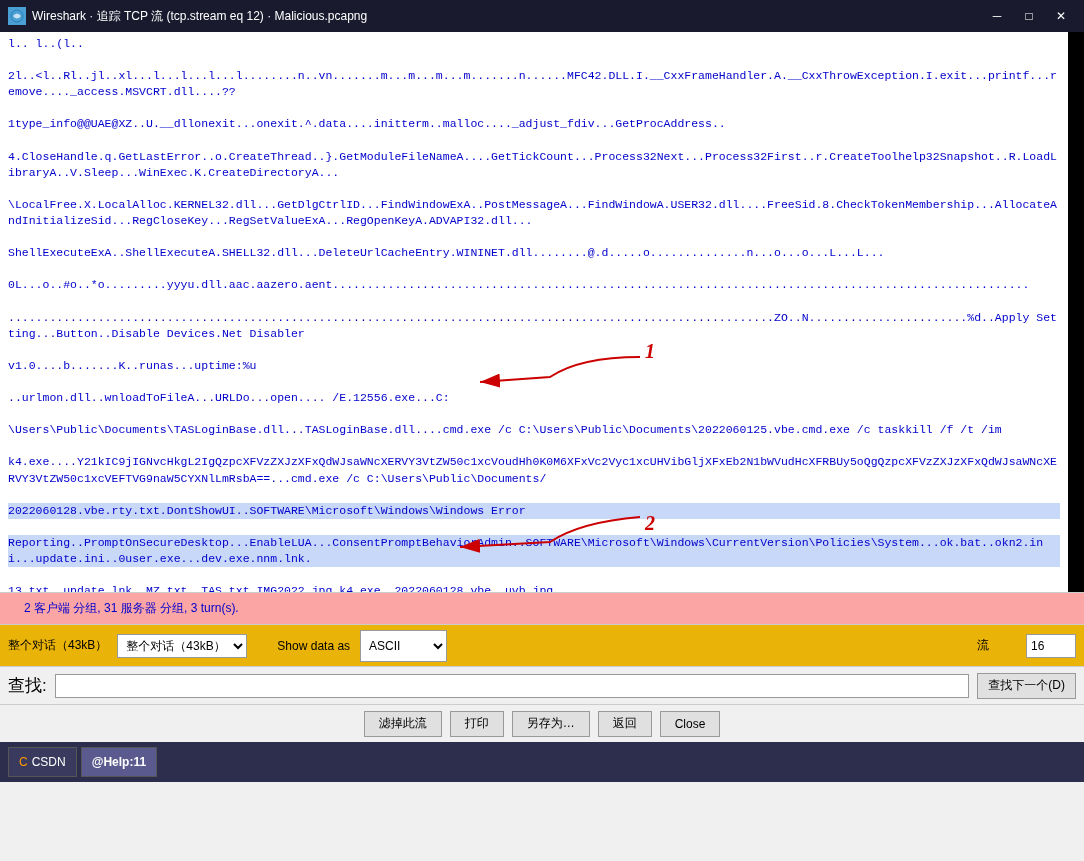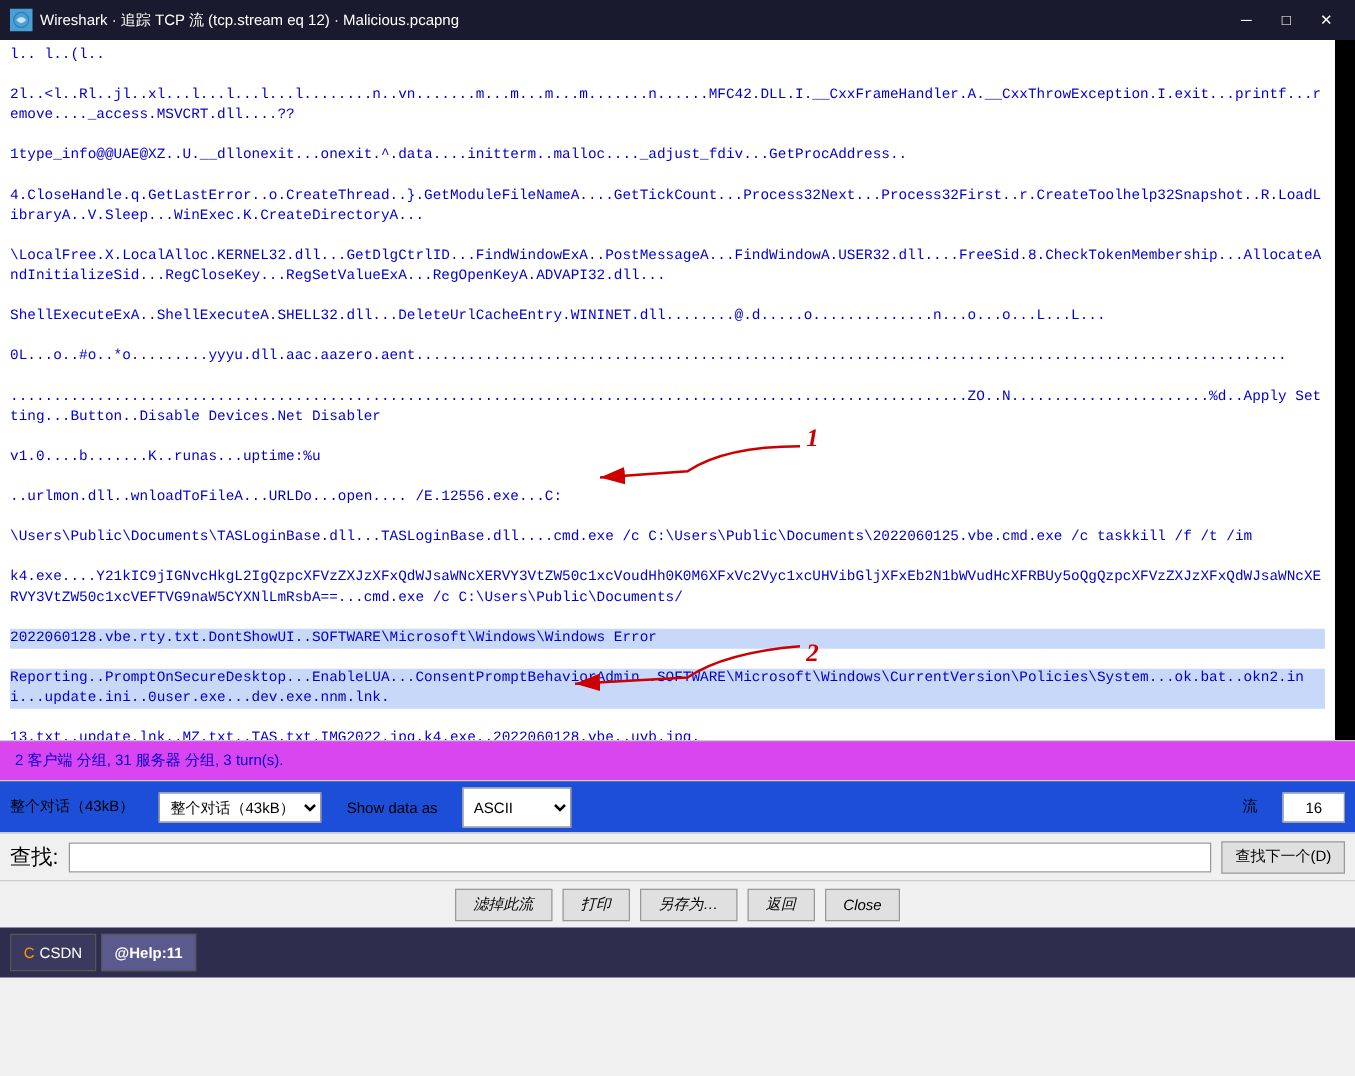--- a/index.html
+++ b/index.html
@@ -87,60 +87,61 @@
       top: 0;
       left: 0;
       width: 100%;
       height: 100%;
       pointer-events: none;
     }
 
     
     .status-bar {
       height: 32px;
-      background: #d946ef;
+      background: #fca5a5;
       border-top: 1px solid #ccc;
       display: flex;
       align-items: center;
-      padding: 0 12px;
+      padding: 0 24px;
       font-family: 'Segoe UI', Arial, sans-serif;
       font-size: 12px;
       color: #000;
     }
     .status-text {
       color: #0000cc;
     }
 
     
     .controls-bar {
       height: 42px;
-      background: #1d4ed8;
+      background: #eab308;
       border-top: 1px solid #ccc;
       display: flex;
       align-items: center;
       padding: 0 8px;
-      gap: 20px;
+      gap: 10px;
     }
     .controls-label {
       font-family: 'Segoe UI', Arial, sans-serif;
       font-size: 12px;
       white-space: nowrap;
     }
     .controls-dropdown {
       height: 24px;
       font-size: 12px;
       border: 1px solid #999;
       background: white;
       padding: 0 4px;
       cursor: pointer;
       min-width: 80px;
     }
     .show-data-label {
       font-family: 'Segoe UI', Arial, sans-serif;
       font-size: 12px;
+      margin-left: 20px;
       white-space: nowrap;
     }
     .show-data-dropdown {
       height: 32px;
       font-size: 12px;
       border: 1px solid #999;
       background: white;
       padding: 0 4px;
       cursor: pointer;
     }
@@ -149,21 +150,22 @@
       font-size: 12px;
       margin-left: auto;
       white-space: nowrap;
     }
     .stream-input {
       height: 24px;
       width: 50px;
       font-size: 12px;
       border: 1px solid #999;
       padding: 0 4px;
-      text-align: center;
+      text-align: left;
+      margin-left: 27px;
     }
 
     
     .search-bar {
       height: 38px;
       background: #f0f0f0;
       border-top: 1px solid #ccc;
       display: flex;
       align-items: center;
       padding: 0 8px;
@@ -205,21 +207,20 @@
       justify-content: center;
     }
     .action-btn {
       height: 26px;
       padding: 0 14px;
       font-size: 12px;
       font-family: 'Segoe UI', Arial, sans-serif;
       background: #e0e0e0;
       border: 1px solid #999;
       cursor: pointer;
-      font-style: italic;
     }
 
     
     .taskbar {
       height: 40px;
       background: #2d2d4e;
       display: flex;
       align-items: center;
       padding: 0 8px;
       gap: 4px;

